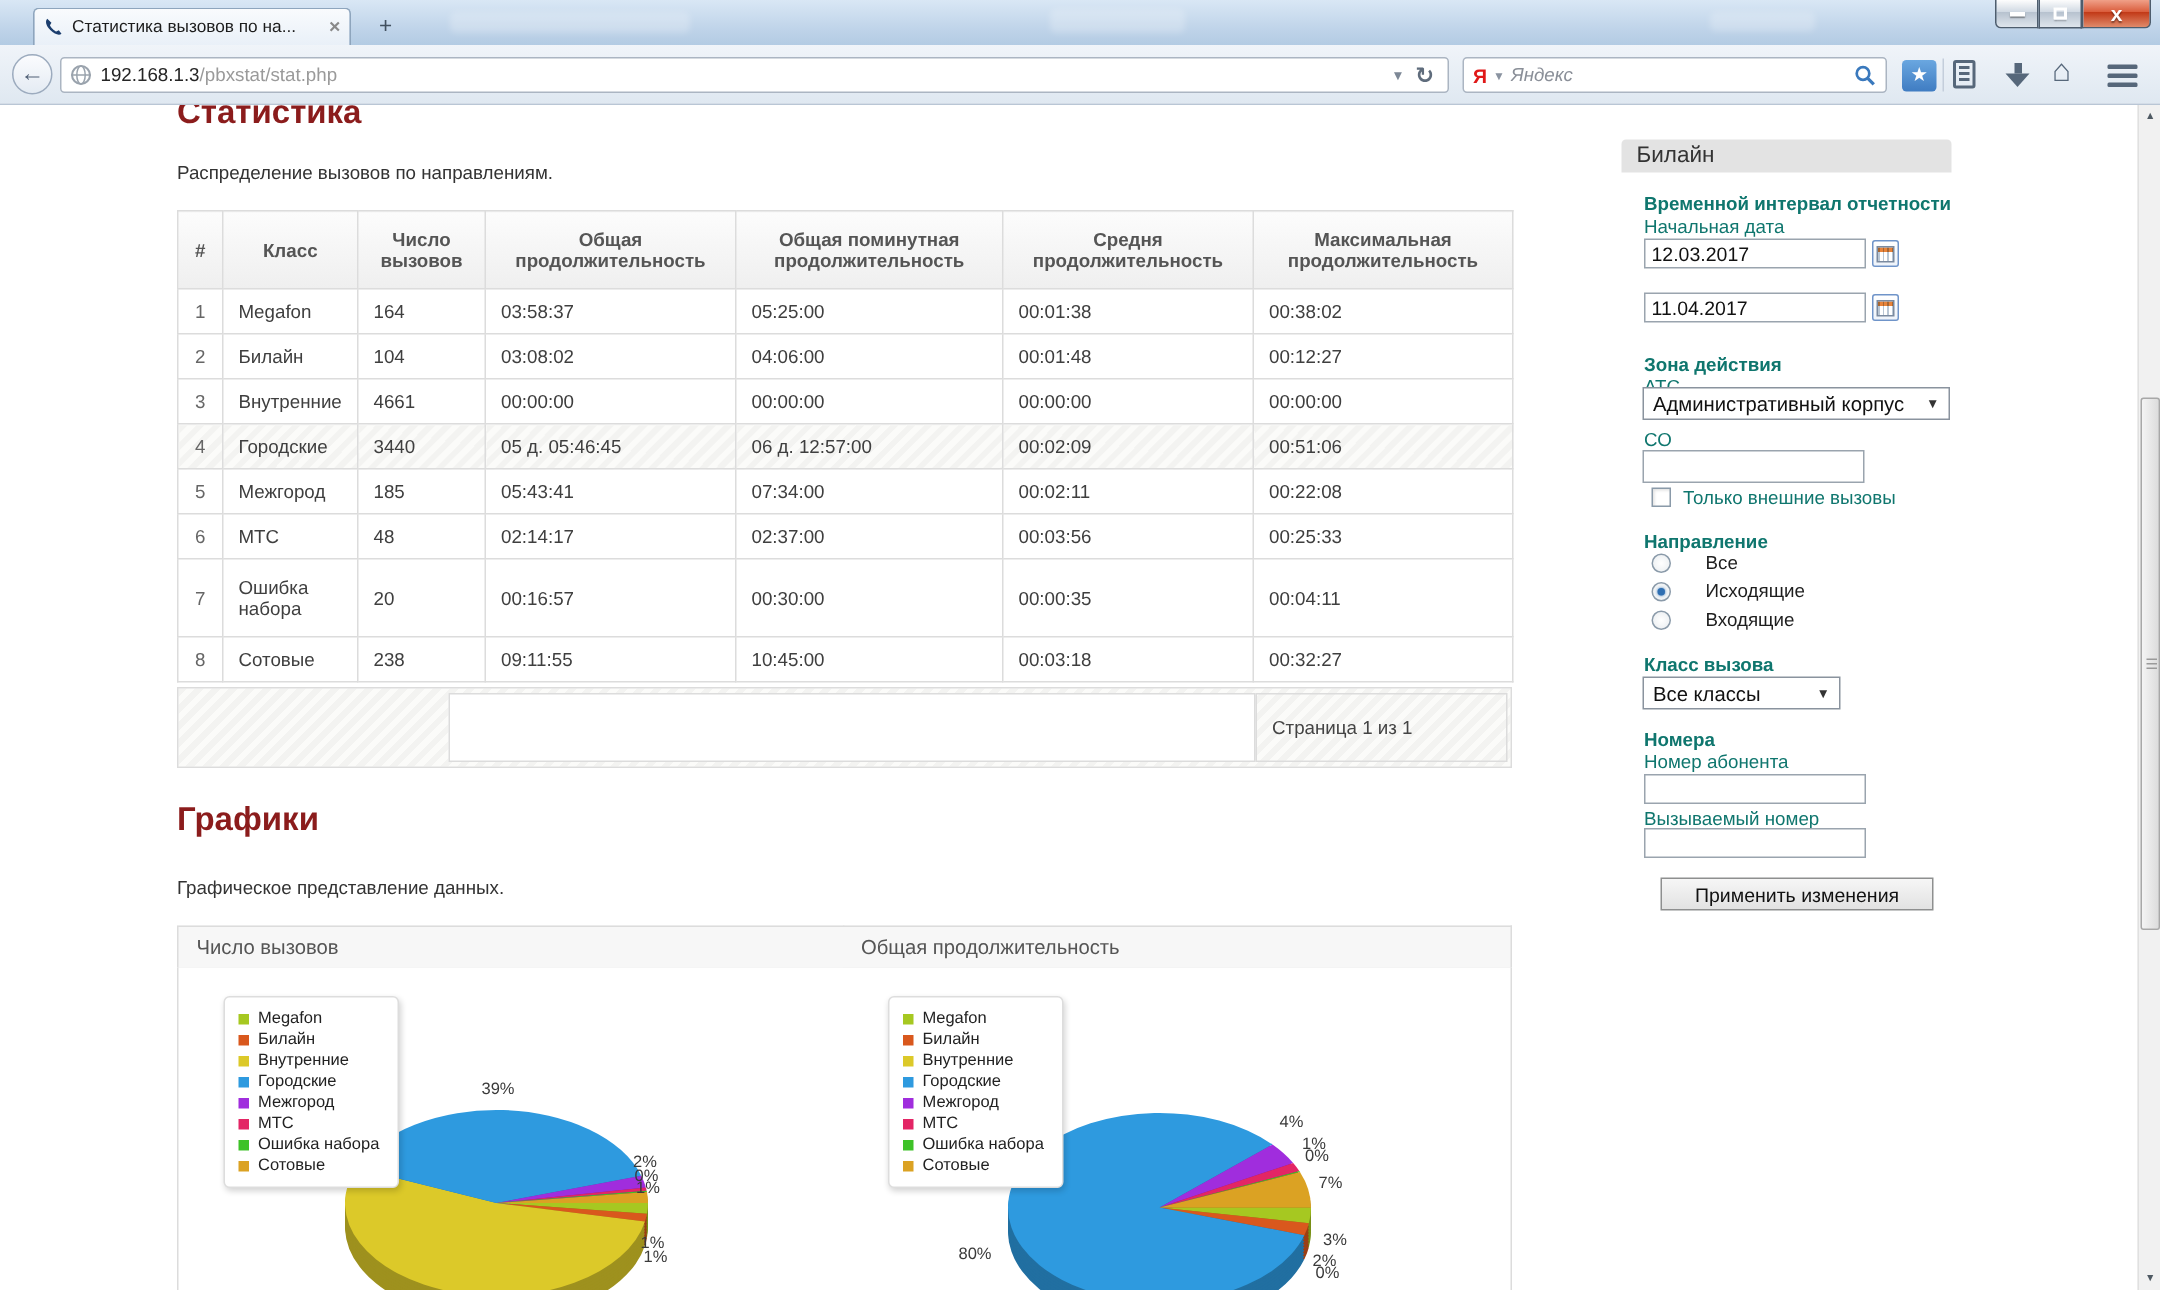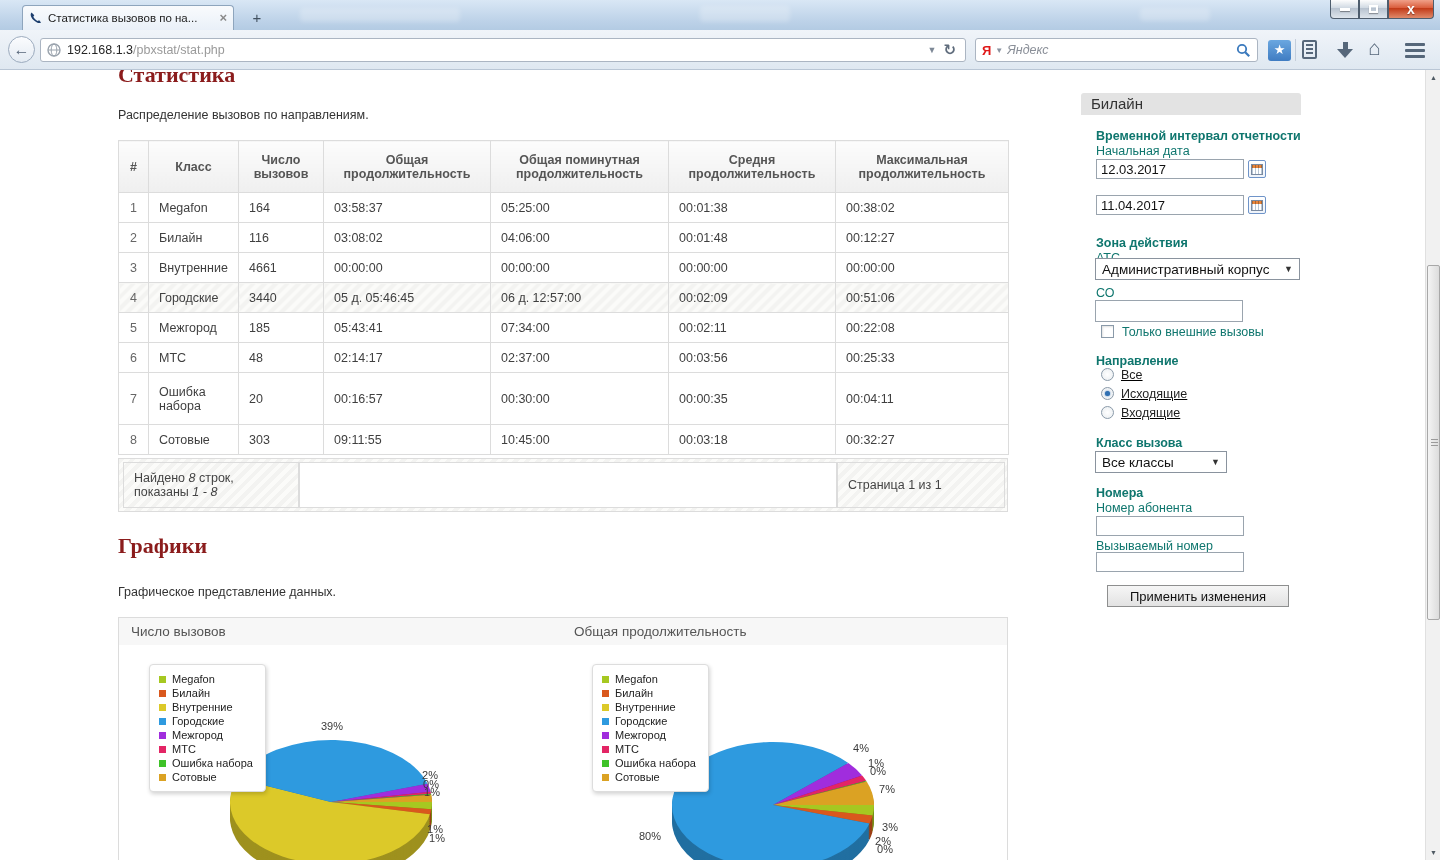--- a/index.html
+++ b/index.html
@@ -62,21 +62,21 @@
   .dl-arrow .head { width:0; height:0; border-left:8px solid transparent; border-right:8px solid transparent;
     border-top:9px solid #56677a; }
   .home-ico { left:1368px; top:6px; font-size:21px; font-weight:bold; }
   .burger { left:1405px; top:13px; width:20px; }
   .burger i { display:block; height:3px; background:#56677a; margin-bottom:3px; border-radius:1px; }
 
   
   .viewport { position:absolute; left:0; top:70px; width:1425px; height:790px;
     background:#fff; overflow:hidden; }
   .abs { position:absolute; }
-  h1.sec { font-size:22px; font-weight:bold; color:#8b1c1c;font-family:Liberation Serif, serif; }
+  h1.sec { font-size:22px; font-weight:bold; color:#8b1c1c; }
   .intro { font-size:12.5px; color:#333; }
 
   
   table.stats { border-collapse:collapse; table-layout:fixed; width:890px; }
   table.stats th, table.stats td { border:1px solid #dcdcdc; font-size:12.5px; color:#3f3f3f;
     padding:4px 10px; text-align:left; vertical-align:middle; }
   table.stats th { background:linear-gradient(#fcfcfc,#efefef); color:#555; font-weight:bold;
     text-align:center; height:52px; padding:4px 6px; }
   table.stats td.cell-num { text-align:center; color:#666; padding:4px 2px; }
   table.stats tr.hatched td { background:repeating-linear-gradient(135deg,#f3f3f1 0 4px,#fbfbf9 4px 8px); }
@@ -108,21 +108,21 @@
   .cal-btn { position:absolute; width:18px; height:18px; border:1px solid #6f94c9; border-radius:2px;
     background:linear-gradient(#fff,#eef3fa); display:flex; align-items:center; justify-content:center; }
   .cal-ico { width:12px; height:11px; border:1px solid #7a8aa0;
     background:linear-gradient(#e8833a 0 3px, #fff 3px),
     repeating-linear-gradient(90deg,#b9c6d4 0 1px,transparent 1px 3px); background-blend-mode:multiply; }
   .fselect { position:absolute; height:22px; border:1px solid #8a939e; background:#fff;
     font-size:13.5px; color:#111; display:flex; align-items:center; padding:0 6px; }
   .fselect .arrow { margin-left:auto; font-size:9px; color:#333; }
   .checkbox { position:absolute; width:13px; height:13px; border:1px solid #8a9aa9; background:#fff;
     box-shadow:inset 1px 1px 2px rgba(0,0,0,.12); }
-  .radio-row { position:absolute; display:flex; align-items:flex-start; gap:7px;text-decoration:underline; }
+  .radio-row { position:absolute; display:flex; align-items:flex-end; gap:23px; }
   .radio { width:13px; height:13px; border-radius:50%; border:1px solid #8a9aa9;
     background:radial-gradient(#fff,#e8ecef); position:relative; }
   .radio.checked::after { content:""; position:absolute; left:3px; top:3px; width:5px; height:5px;
     border-radius:50%; background:#2f6fb2; box-shadow:0 0 2px #2f6fb2; }
   .radio-label { font-size:12.5px; color:#1e1e1e; }
   .apply-btn { position:absolute; height:22px; border:1px solid #8e8f8f;
     background:linear-gradient(#f6f6f6,#e2e2e2); font-size:13px; color:#111;
     font-family:inherit; padding:0 22px;margin-left:11px; }
 
   
@@ -234,21 +234,21 @@
             <td>Megafon</td>
             <td>164</td>
             <td>03:58:37</td>
             <td>05:25:00</td>
             <td>00:01:38</td>
             <td>00:38:02</td>
           </tr>
           <tr style="height: 30px;">
             <td class="cell-num">2</td>
             <td>Билайн</td>
-            <td>116</td>
+            <td>104</td>
             <td>03:08:02</td>
             <td>04:06:00</td>
             <td>00:01:48</td>
             <td>00:12:27</td>
           </tr>
           <tr style="height: 30px;">
             <td class="cell-num">3</td>
             <td>Внутренние</td>
             <td>4661</td>
             <td>00:00:00</td>
@@ -288,34 +288,30 @@
             <td>Ошибка набора</td>
             <td>20</td>
             <td>00:16:57</td>
             <td>00:30:00</td>
             <td>00:00:35</td>
             <td>00:04:11</td>
           </tr>
           <tr style="height: 30px;">
             <td class="cell-num">8</td>
             <td>Сотовые</td>
-            <td>303</td>
+            <td>238</td>
             <td>09:11:55</td>
             <td>10:45:00</td>
             <td>00:03:18</td>
             <td>00:32:27</td>
           </tr>
         </tbody>
       </table>
 
     <div class="tfooter abs" style="left:118px;top:388px;width:890px;height:54px;">
-      <div class="fcell" style="left:4px;top:3px;width:176px;height:46px;">
-        <span><span>Найдено </span><span class="fnum">8</span><span> строк,</span></span>
-        <span><span>показаны </span><span class="fnum">1 - 8</span></span>
-      </div>
       <div class="fcell mid" style="left:180px;top:3px;width:538px;height:46px;"></div>
       <div class="fcell" style="left:718px;top:3px;width:168px;height:46px;">
         <span>Страница 1 из 1</span>
       </div>
     </div>
 
     <h1 class="sec abs" style="left:118px;top:463px;">Графики</h1>
     <div class="intro abs" style="left:118px;top:515px;">Графическое представление данных.</div>
 
     <div class="chart-head" style="left:118px;top:547px;width:445px;height:29px;">Число вызовов</div>

